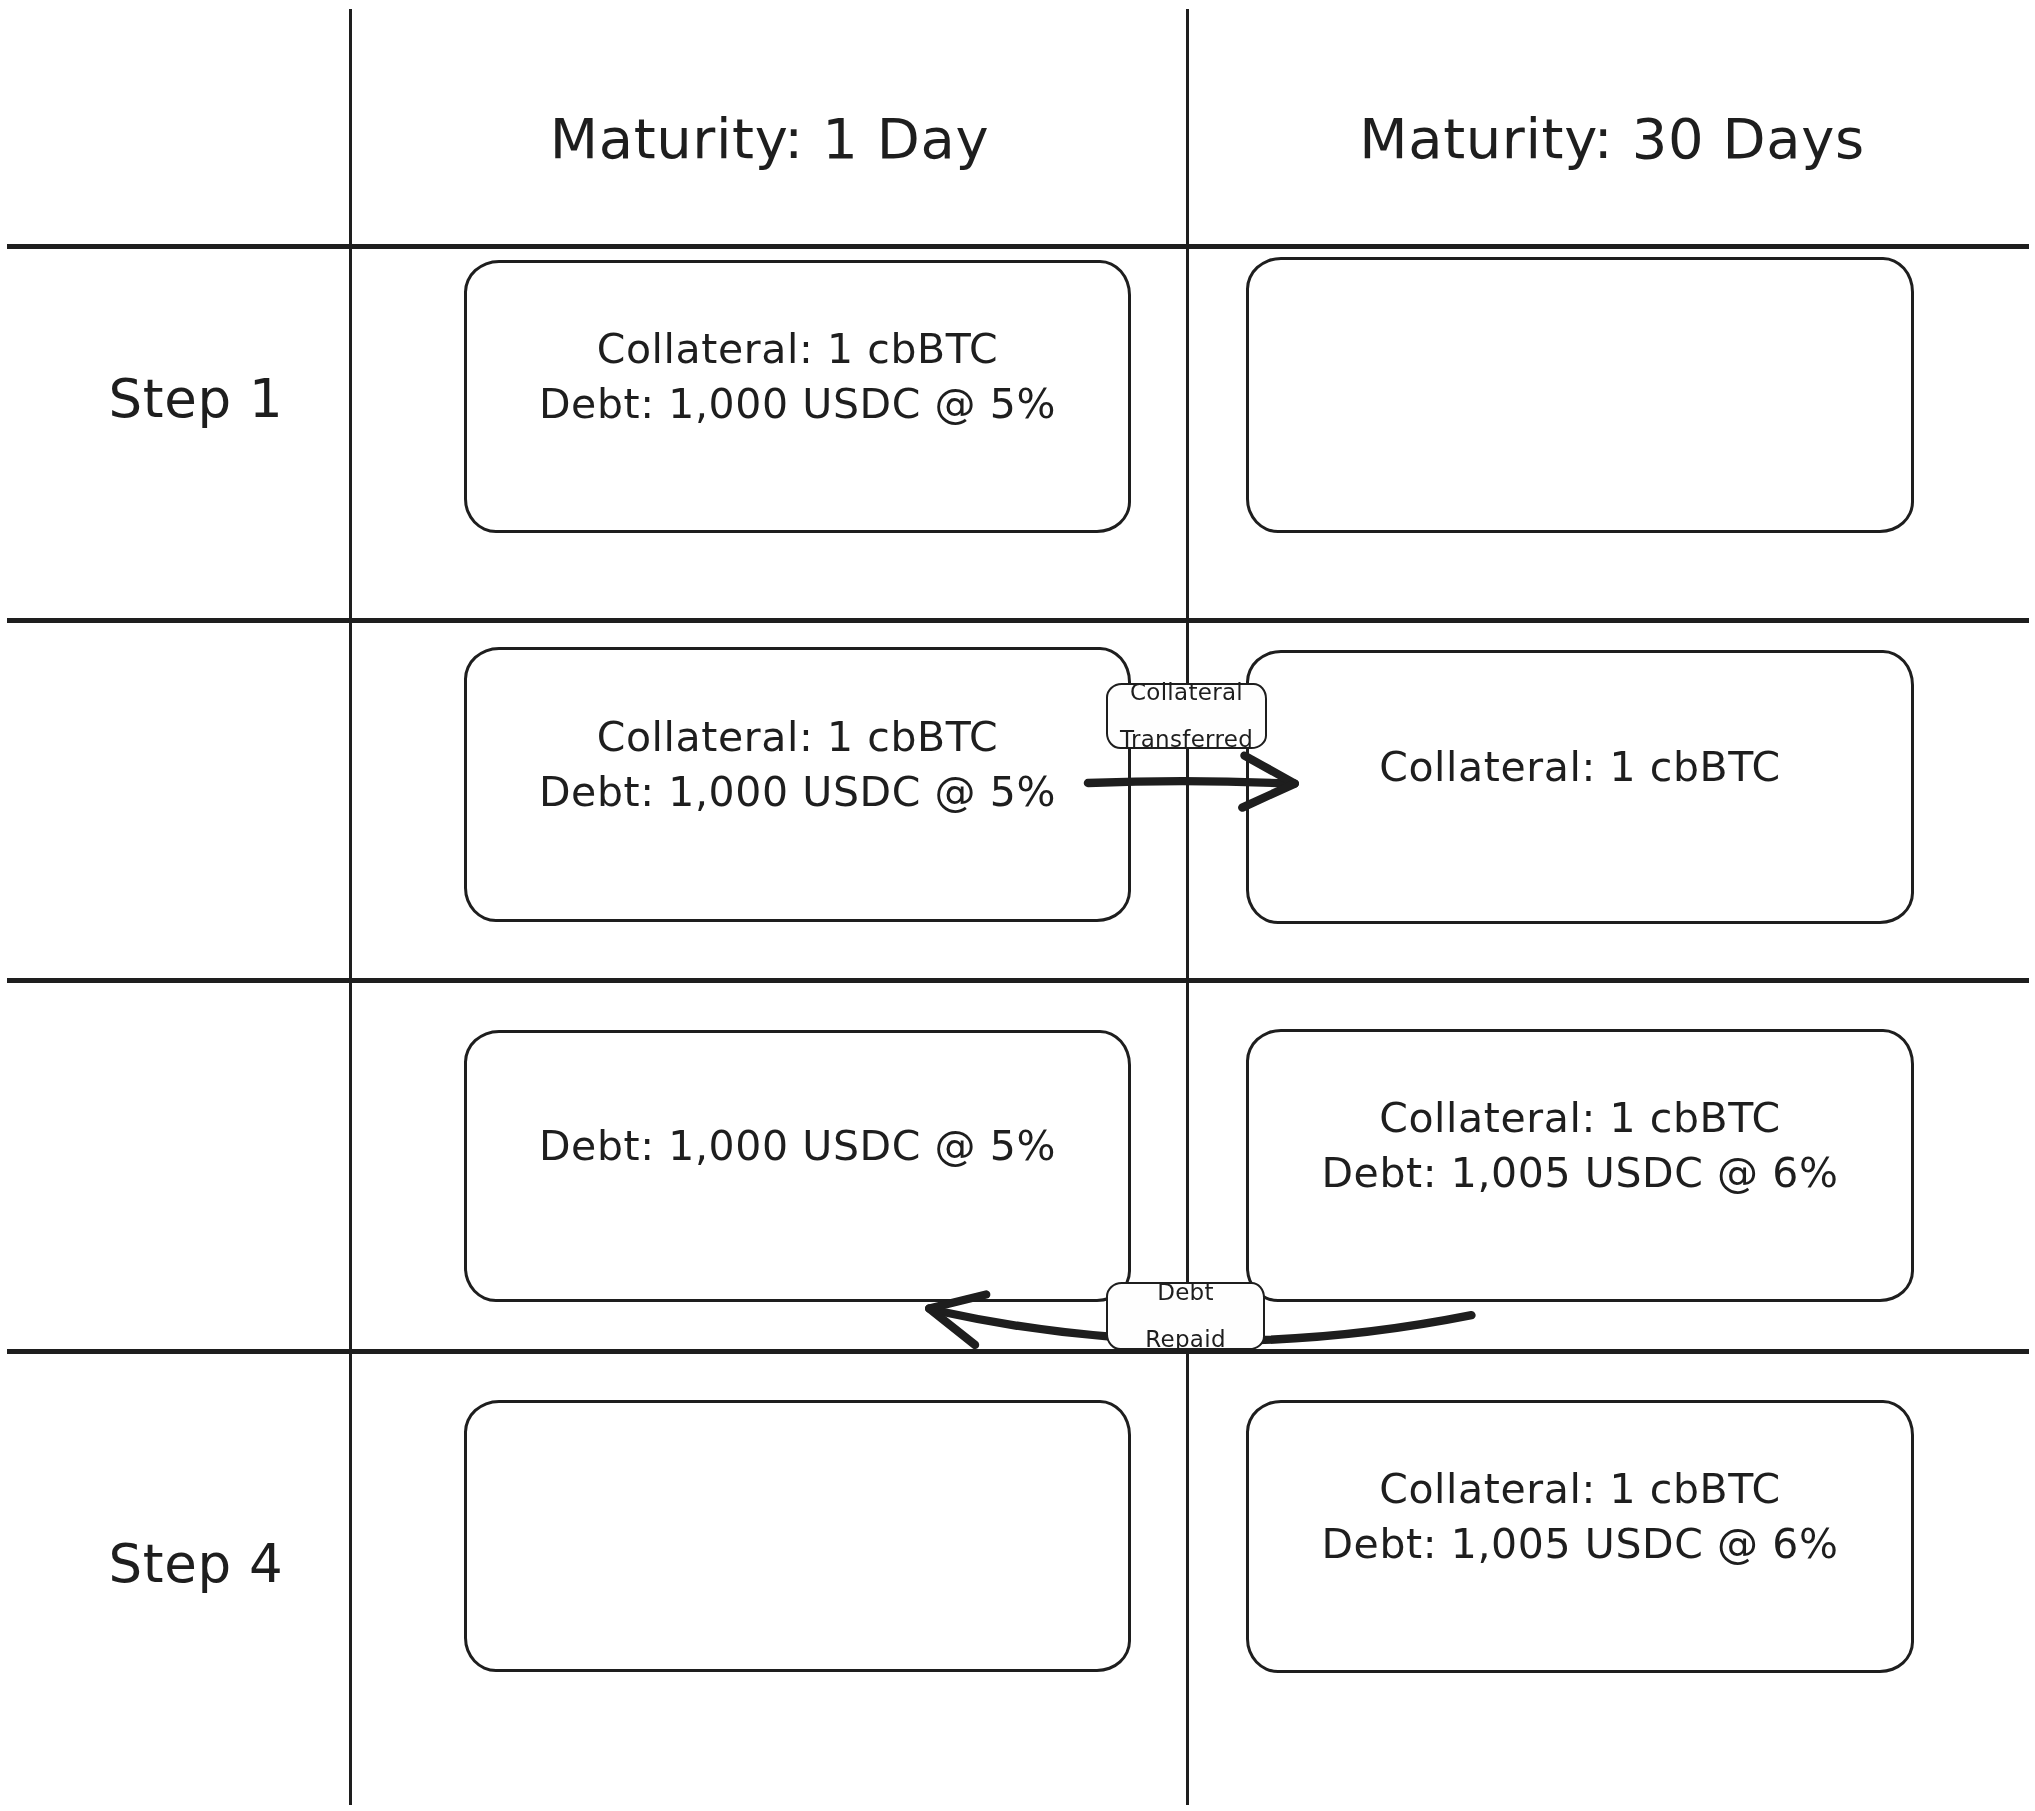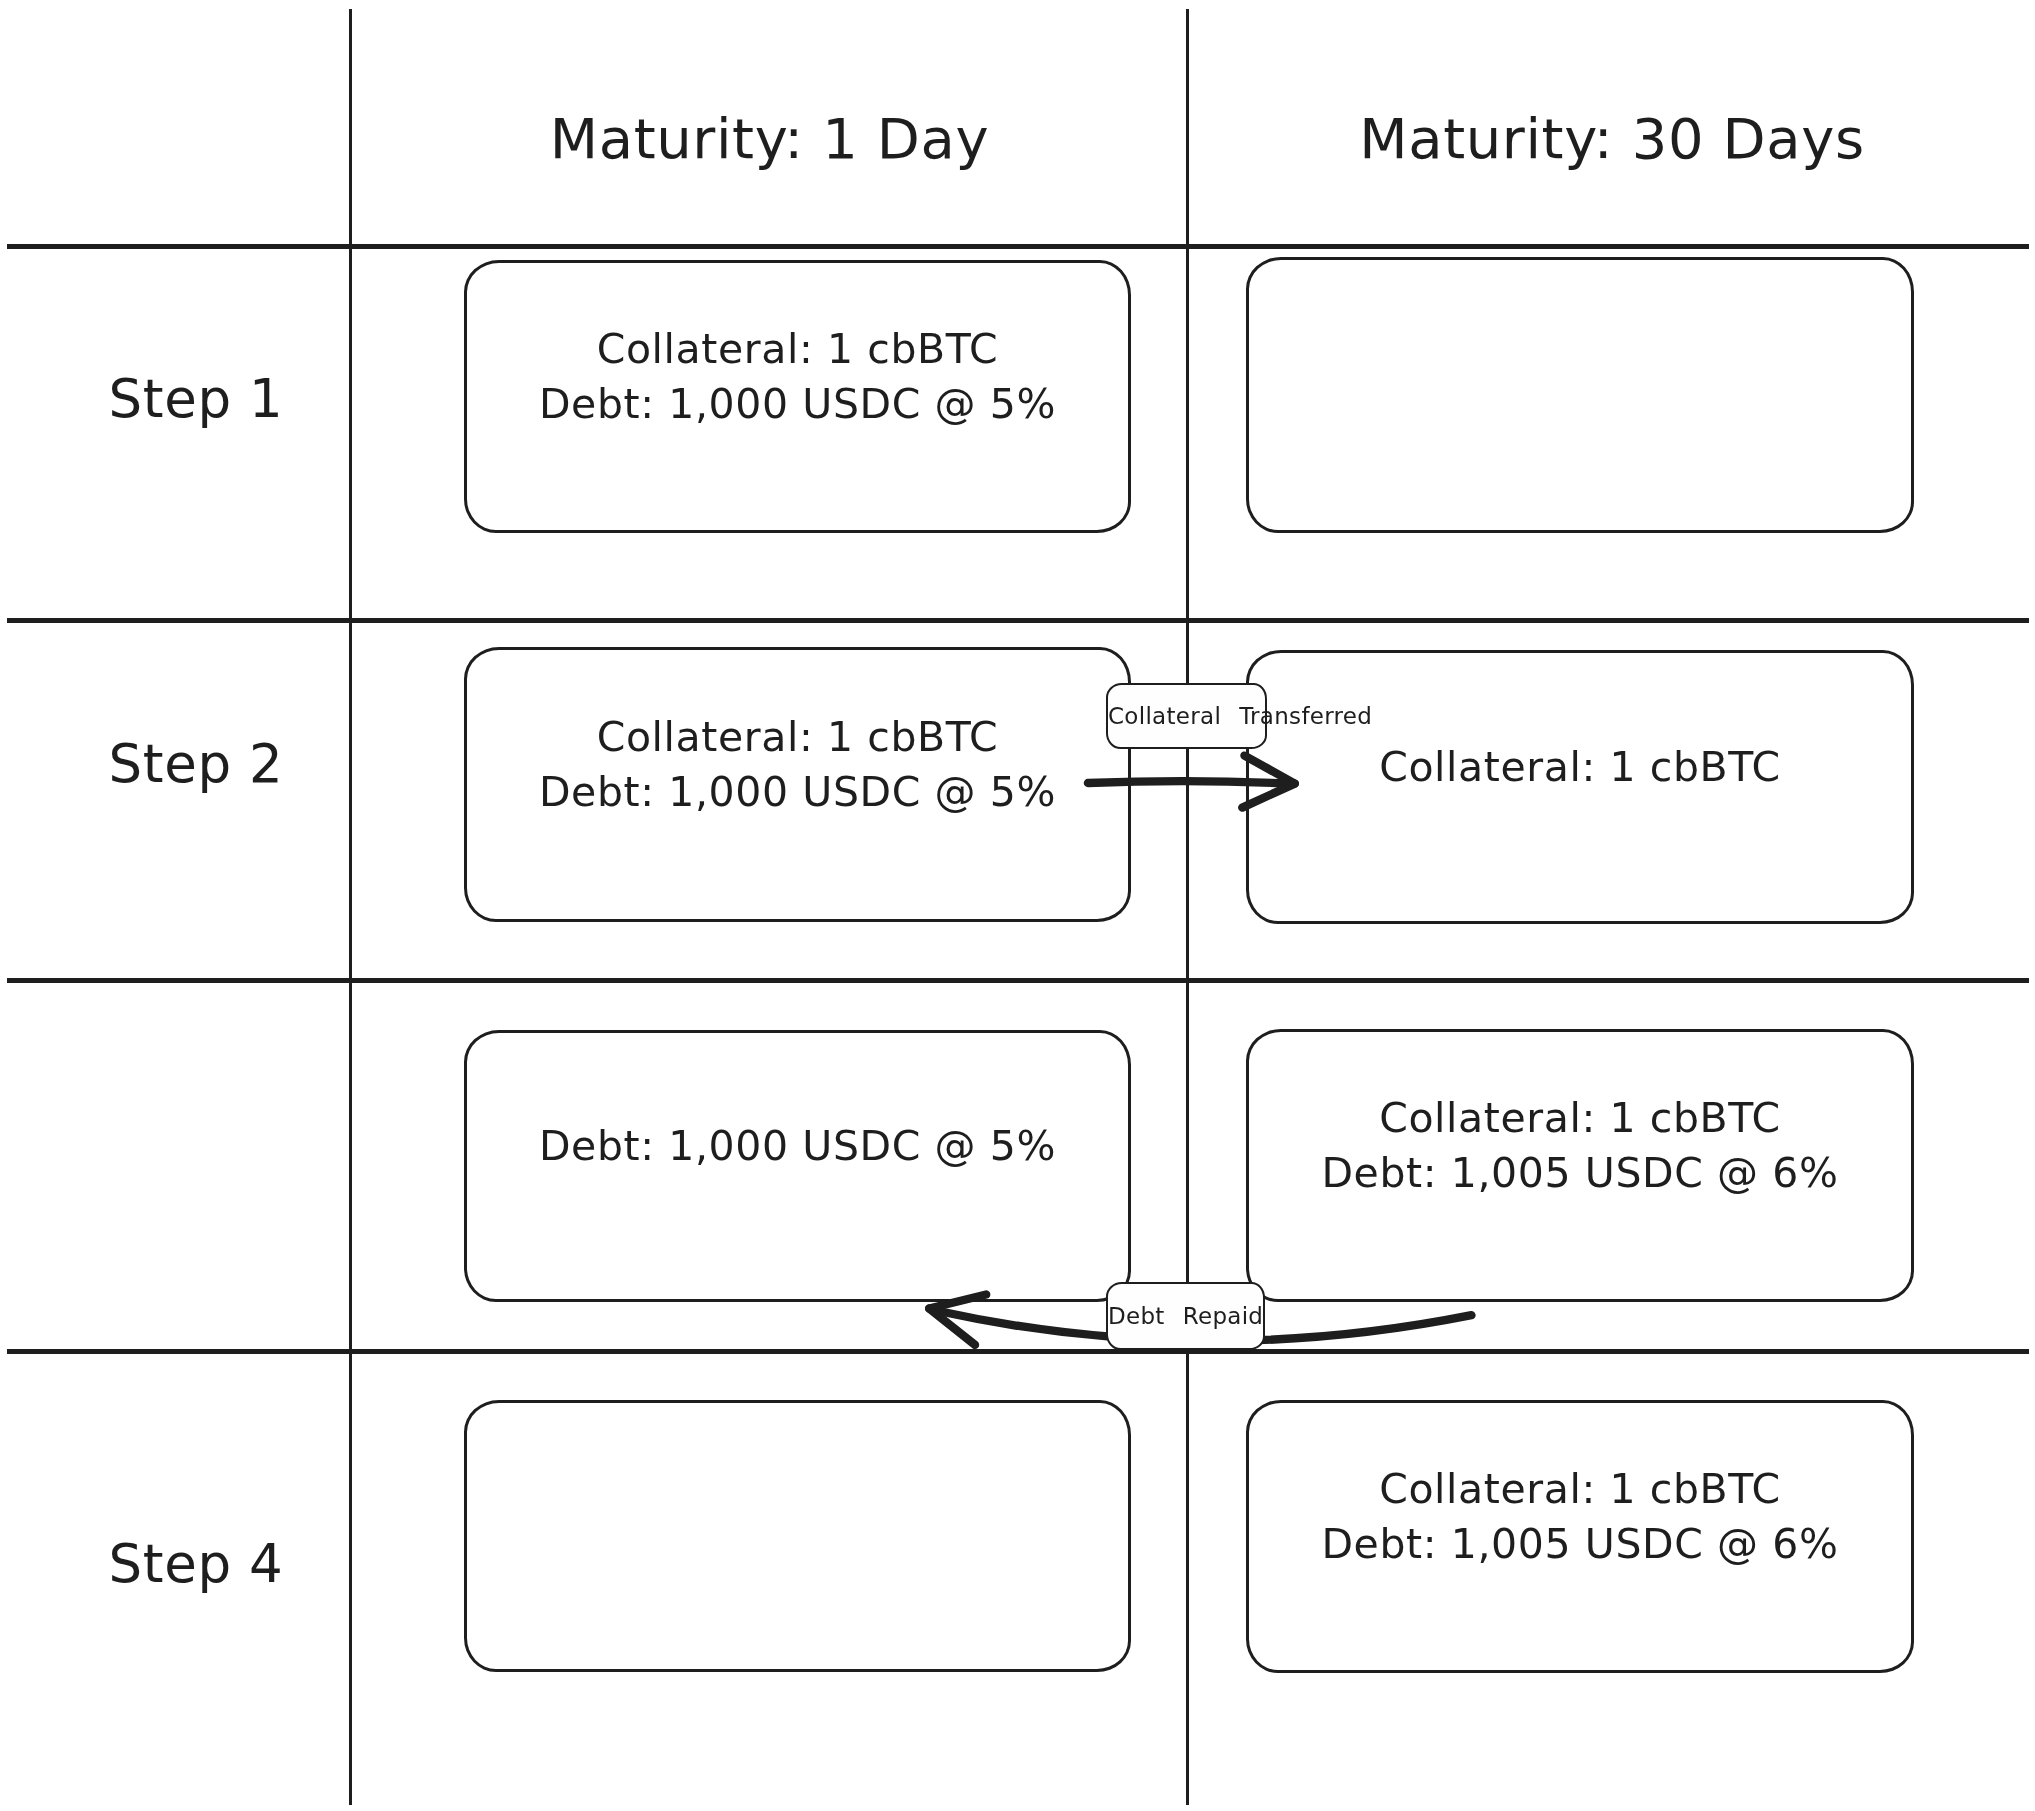--- a/index.html
+++ b/index.html
@@ -71,21 +71,21 @@
   }
   svg.arrows path { stroke: #1e1e1e; stroke-width: 15px; fill: none; stroke-linecap: round; stroke-linejoin: round; }
 
   
   .tag {
     position: absolute;
     background: #fefefe;
     border: 2.8px solid #1e1e1e;
     border-radius: 15.7px 13.4px 15.7px 14.5px / 14.5px 15.7px 13.4px 15.7px;
     box-sizing: border-box;
-    display: flex; flex-direction: row; justify-content: space-between; align-items: center;
+    display: flex; flex-direction: column; justify-content: center; align-items: center;
     z-index: 4; text-align: center; gap: 18px;
   }
   .tag span { font-size: 23px; line-height: 1.25; letter-spacing: 0.3px; white-space: nowrap; }
   .t-ct { left: 1106px; top: 683px; width: 161px; height: 66px; }
   .t-dr { left: 1106px; top: 1282px; width: 159px; height: 68px; }
 </style>
 </head>
 <body>
 
 <div class="stage">
@@ -94,21 +94,20 @@
   <div class="vline v2"></div>
   <div class="hline h1"></div>
   <div class="hline h2"></div>
   <div class="hline h3"></div>
   <div class="hline h4"></div>
 
   <div class="col-header ch1">Maturity: 1 Day</div>
   <div class="col-header ch2">Maturity: 30 Days</div>
 
   <div class="step-label sl1">Step 1</div>
-  <div class="step-label sl2">Step 2</div>
   <div class="step-label sl4">Step 4</div>
 
   <div class="box b1l">
     <span class="bline">Collateral: 1 cbBTC</span>
     <span class="bline">Debt: 1,000 USDC @ 5%</span>
   </div>
   <div class="box b1r"></div>
 
   <div class="box b2l">
     <span class="bline">Collateral: 1 cbBTC</span>

